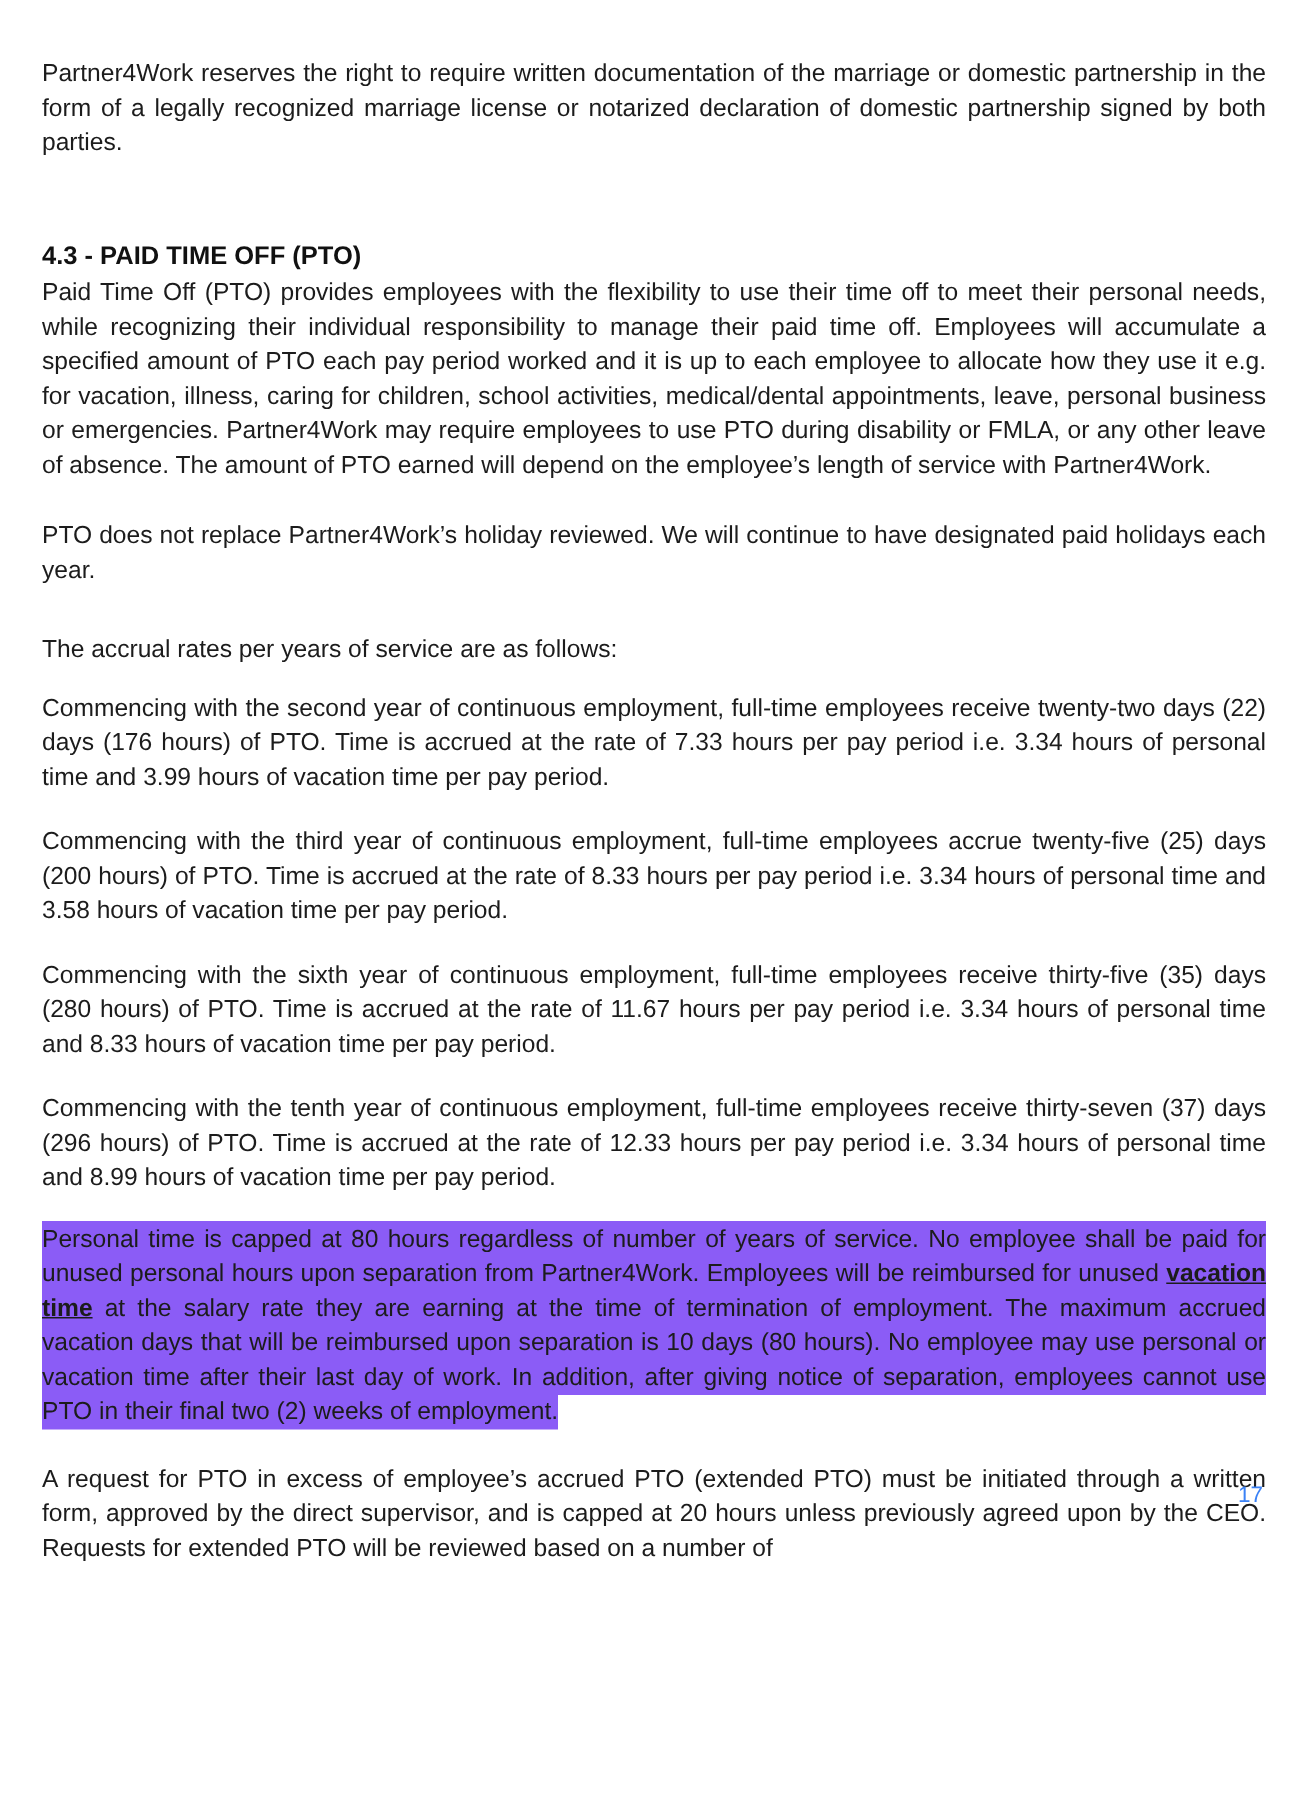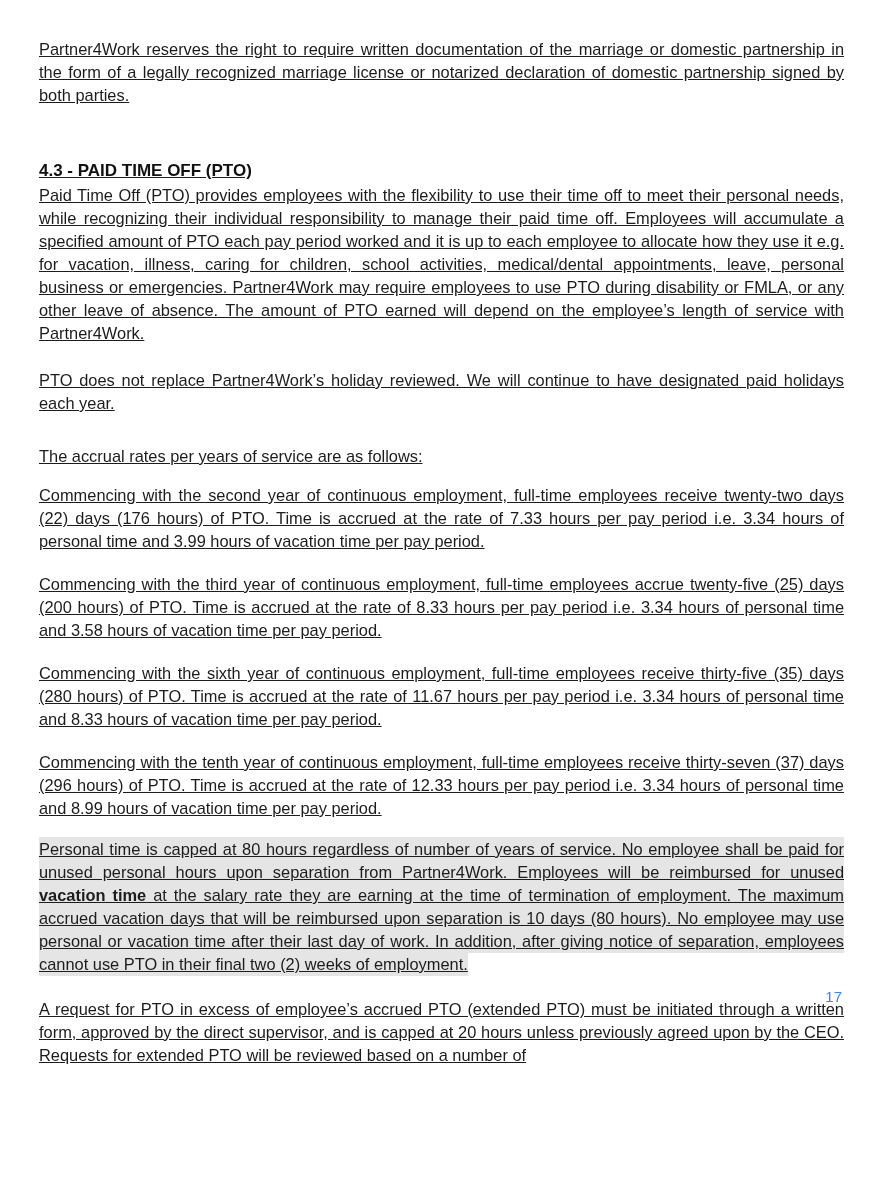--- a/index.html
+++ b/index.html
@@ -7,23 +7,22 @@
   body {
     background: #ffffff;
     font-family: "Liberation Sans", sans-serif;
     color: #1c1c1c;
     position: relative;
     overflow: hidden;
   }
   .page {
     width: 872px;
     height: 1029px;
-    padding: 38px 28px 0 39px;
+    padding: 38px 28px 0 28px;
     position: relative;
-    text-decoration: underline;
   }
   .para {
     font-size: 16.4px;
     line-height: 23px;
     text-align: justify;
     margin-bottom: 24px;
   }
   .para-intro { margin-bottom: 52px; }
   .section-heading {
     font-size: 17px;
@@ -31,21 +30,21 @@
     line-height: 24px;
     margin-bottom: 1px;
     color: #111111;
   }
   .para-tight { margin-bottom: 16px; }
   .para-holiday { margin-bottom: 30px; }
   .para-accrual { margin-bottom: 20px; }
   .para-year10 { margin-bottom: 18px; }
   .para-highlight { margin-bottom: 22px; }
   mark.hl {
-    background: #e5e5e5;
+    background: #8b5cf6;
     color: inherit;
     padding: 3px 0;
   }
   .u-bold {
     font-weight: bold;
     text-decoration: underline;
   }
   .page-number {
     position: absolute;
     right: 30px;

